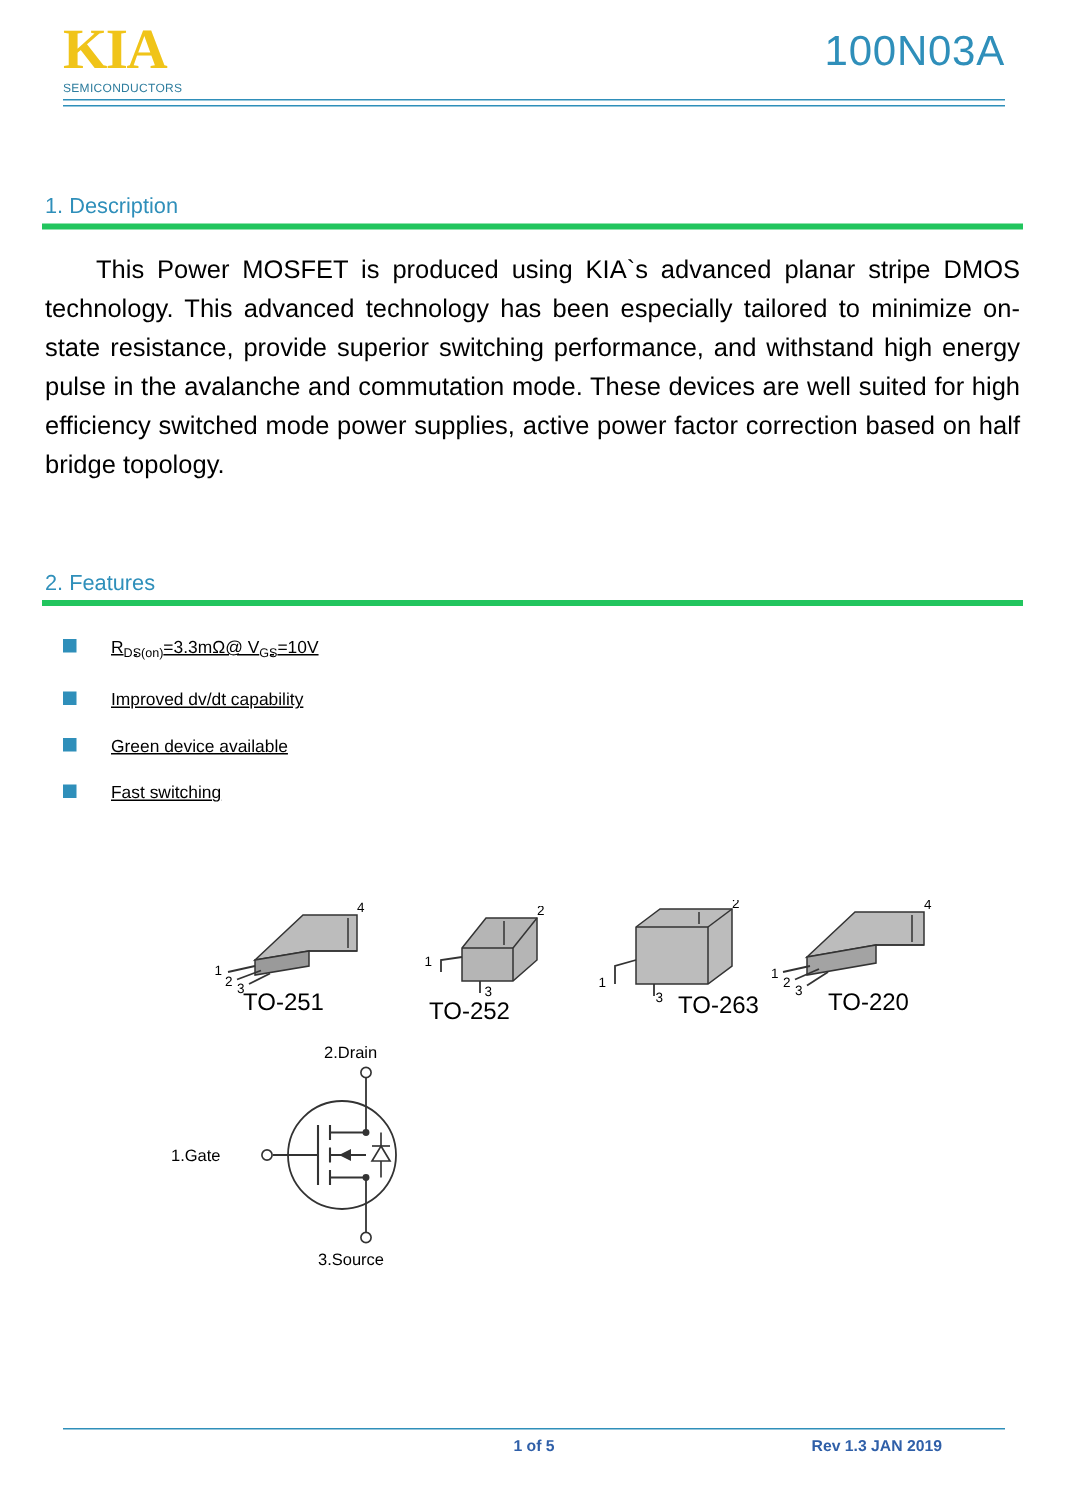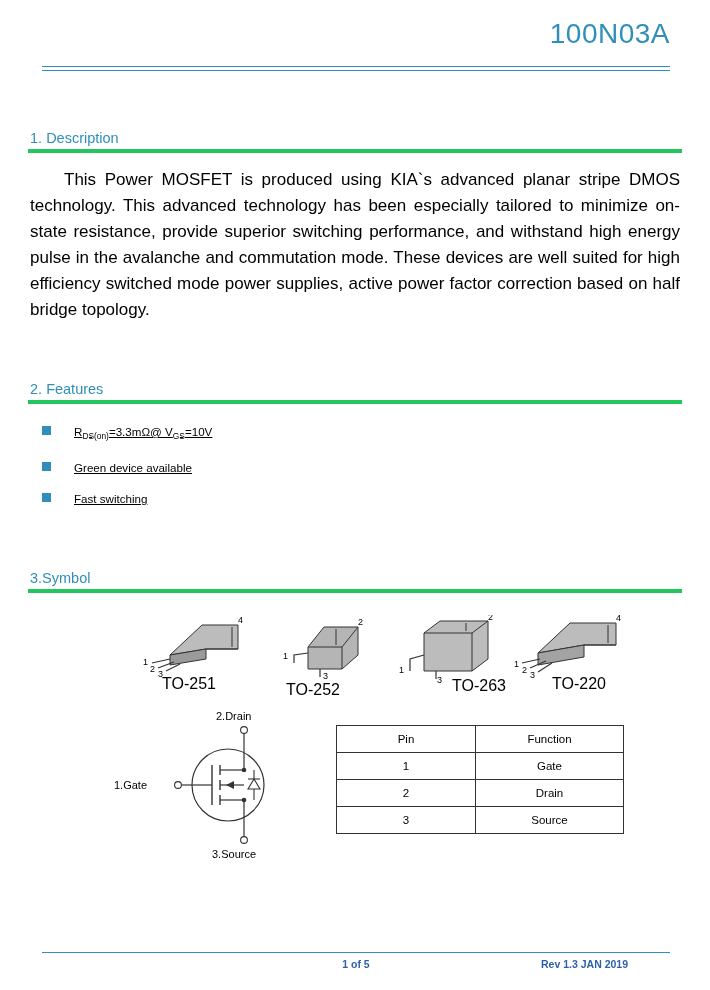--- a/index.html
+++ b/index.html
@@ -208,53 +208,60 @@
     right: 42px;
     color: #2f5fa8;
   }
 </style>
 </head>
 <body>
 
 <div class="page">
 
   <div class="header">
+    <div class="logo-block">
+      <div class="logo-text">KIA</div>
+      <div class="logo-sub">SEMICONDUCTORS</div>
+    </div>
     <div class="part-number">100N03A</div>
     <div class="header-rule"></div>
   </div>
 
   <div id="desc-section">
     <div class="section-title">
       <span class="num">1</span><span>. Description</span>
     </div>
     <p class="desc-body">This Power MOSFET is produced using KIA`s advanced planar stripe DMOS technology. This advanced technology has been especially tailored to minimize on-state resistance, provide superior switching performance, and withstand high energy pulse in the avalanche and commutation mode. These devices are well suited for high efficiency switched mode power supplies, active power factor correction based on half bridge topology.</p>
   </div>
 
   <div id="features-section">
     <div class="section-title">
       <span class="num">2</span><span>.  Features</span>
     </div>
     <ul class="feature-list">
       <li>
         <span class="bullet"></span>
         <span>R</span><sub>DS(on)</sub><span>=3.3mΩ@ V</span><sub>GS</sub><span>=10V</span>
+      </li>
+      <li>
+        <span class="bullet"></span>
+        <span>Improved dv/dt capability</span>
       </li>
       <li>
         <span class="bullet"></span>
         <span>Green device available</span>
       </li>
       <li>
         <span class="bullet"></span>
         <span>Fast switching</span>
       </li>
     </ul>
   </div>
 
   <div id="symbol-section">
-    <div class="section-title">3.Symbol</div>
 
     <div class="packages">
 
       <div class="pkg" style="left:112px; top:0;">
         <svg width="120" height="80" viewBox="0 0 120 80">
           <polygon points="30,40 62,10 98,10 98,34 66,34" fill="#bcbcbc" stroke="#333" stroke-width="1"></polygon>
           <polygon points="30,40 66,34 66,44 30,50" fill="#9a9a9a" stroke="#333" stroke-width="1"></polygon>
           <line x1="66" y1="34" x2="98" y2="34" stroke="#333" stroke-width="1"></line>
           <line x1="92" y1="12" x2="92" y2="32" stroke="#333" stroke-width="1"></line>
           <line x1="30" y1="44" x2="12" y2="48" stroke="#333" stroke-width="1.2"></line>
@@ -352,42 +359,20 @@
         <circle cx="70" cy="82" r="3.4" fill="none" stroke="#333" stroke-width="1.1"></circle>
 
         <circle cx="136" cy="27" r="3.4" fill="none" stroke="#333" stroke-width="1.1"></circle>
 
         <circle cx="136" cy="137" r="3.4" fill="none" stroke="#333" stroke-width="1.1"></circle>
         <text x="108" y="17" font-size="11" font-family="Liberation Sans, sans-serif" fill="#000">2.Drain</text>
         <text x="6" y="86" font-size="11" font-family="Liberation Sans, sans-serif" fill="#000">1.Gate</text>
         <text x="104" y="155" font-size="11" font-family="Liberation Sans, sans-serif" fill="#000">3.Source</text>
       </svg>
 
-      <table class="pin-table">
-        <thead>
-          <tr>
-            <th class="col1">Pin</th>
-            <th>Function</th>
-          </tr>
-        </thead>
-        <tbody>
-          <tr>
-            <td class="col1">1</td>
-            <td>Gate</td>
-          </tr>
-          <tr>
-            <td class="col1">2</td>
-            <td>Drain</td>
-          </tr>
-          <tr>
-            <td class="col1">3</td>
-            <td>Source</td>
-          </tr>
-        </tbody>
-      </table>
     </div>
   </div>
 
   <div class="footer">
     <div class="footer-rule"></div>
     <div class="footer-text">
       <span class="footer-page">1 of 5</span>
       <span class="footer-rev">Rev 1.3 JAN 2019</span>
     </div>
   </div>

